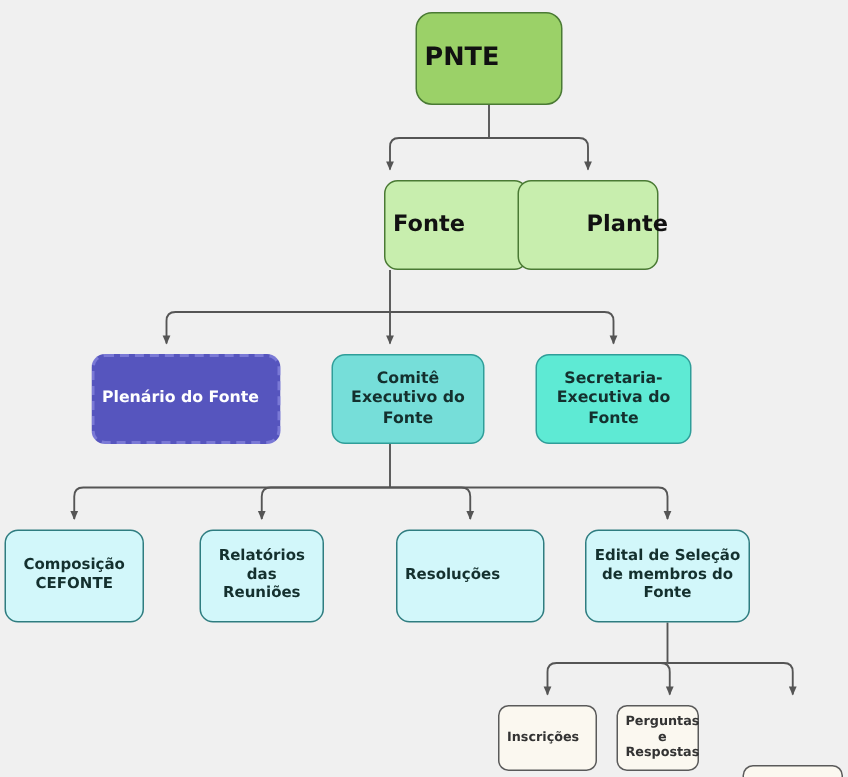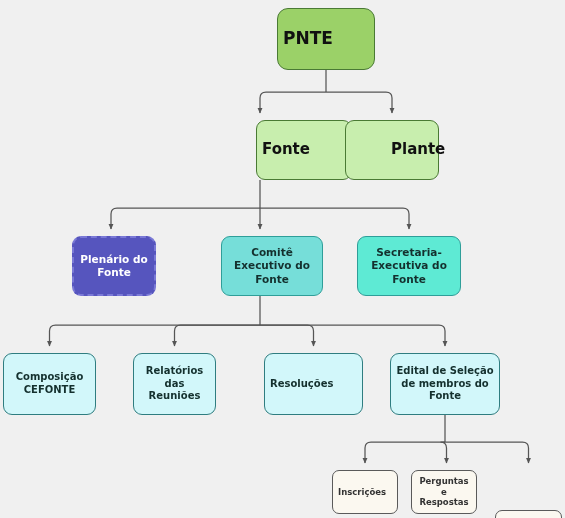--- a/index.html
+++ b/index.html
@@ -101,21 +101,21 @@
   <div id="nodes">
       <div class="node t-root" style="left: 277px; top: 8px; width: 98px; height: 62px; background: rgb(155, 209, 104); color: rgb(17, 17, 17);">
         <span>PNTE</span>
       </div>
       <div class="node t-green" style="left: 212px; top: 120px; width: 96px; height: 60px; background: rgb(200, 238, 174); color: rgb(17, 17, 17); margin-left: 44px;">
         <span>Fonte</span>
       </div>
       <div class="node t-green" style="left: 345px; top: 120px; width: 94px; height: 60px; background: rgb(200, 238, 174); color: rgb(17, 17, 17); padding-left: 45px;">
         <span>Plante</span>
       </div>
-      <div class="node t-purple" style="left: 72px; top: 236px; width: 84px; height: 60px; background: rgb(86, 85, 190); color: rgb(255, 255, 255);">
+      <div class="node t-purple" style="left: 61px; top: 236px; width: 126px; height: 60px; background: rgb(86, 85, 190); color: rgb(255, 255, 255);">
         <span>Plenário do Fonte</span>
       </div>
       <div class="node t-cyan" style="left: 209px; top: 236px; width: 102px; height: 60px; background: rgb(118, 222, 217); color: rgb(20, 48, 46); margin-left: 12px;">
         <span>Comitê Executivo do Fonte</span>
       </div>
       <div class="node t-cyan" style="left: 357px; top: 236px; width: 104px; height: 60px; background: #5eead4; color: rgb(20, 48, 46);">
         <span>Secretaria-Executiva do Fonte</span>
       </div>
       <div class="node t-lightcyan" style="left: 3px; top: 353px; width: 93px; height: 62px; background: rgb(210, 247, 250); color: rgb(20, 48, 46);">
         <span>Composição CEFONTE</span>
@@ -125,20 +125,20 @@
       </div>
       <div class="node t-lightcyan" style="left: 264px; top: 353px; width: 99px; height: 62px; background: rgb(210, 247, 250); color: rgb(20, 48, 46);">
         <span>Resoluções</span>
       </div>
       <div class="node t-lightcyan" style="left: 390px; top: 353px; width: 110px; height: 62px; background: rgb(210, 247, 250); color: rgb(20, 48, 46);">
         <span>Edital de Seleção de membros do Fonte</span>
       </div>
       <div class="node t-cream" style="left: 332px; top: 470px; width: 66px; height: 44px; background: rgb(251, 248, 240); color: rgb(51, 51, 51);">
         <span>Inscrições</span>
       </div>
-      <div class="node t-cream" style="left: 411px; top: 470px; width: 66px; height: 44px; background: rgb(251, 248, 240); color: rgb(51, 51, 51);">
+      <div class="node t-cream" style="left: 411px; top: 470px; width: 55px; height: 44px; background: rgb(251, 248, 240); color: rgb(51, 51, 51);">
         <span>Perguntas e Respostas</span>
       </div>
       <div class="node t-cream" style="left: 495px; top: 470px; width: 67px; height: 44px; background: rgb(251, 248, 240); color: rgb(51, 51, 51); margin-top: 40px;">
         <span>Webinar</span>
       </div>
     </div>
 </div>
 
 </body></html>

